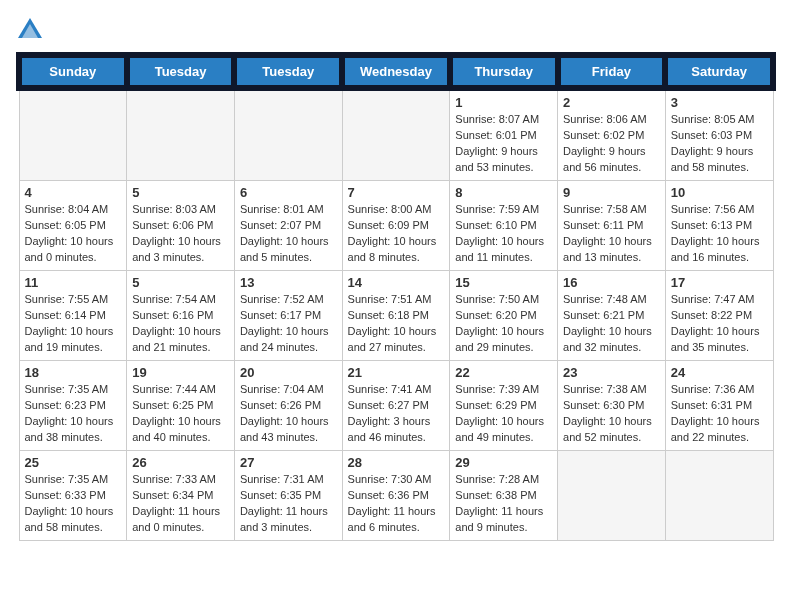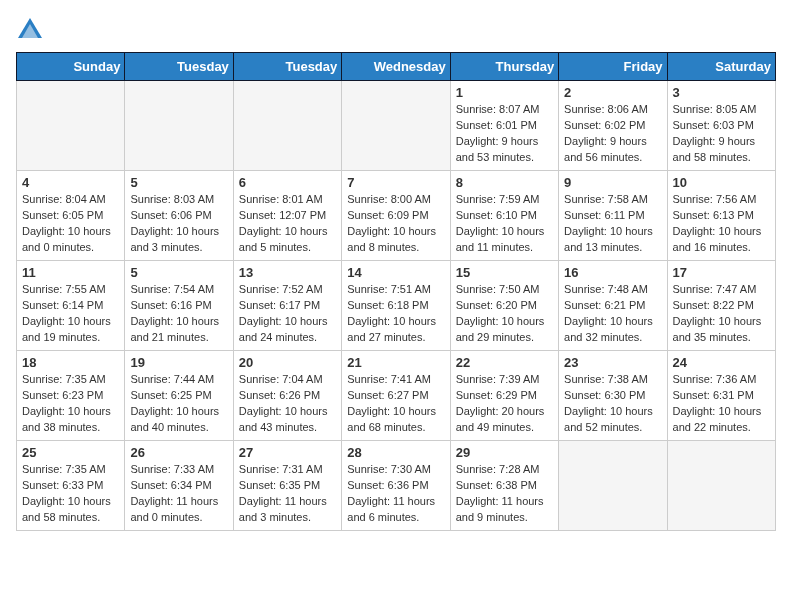--- a/index.html
+++ b/index.html
@@ -44,22 +44,22 @@
       width: 100%;
       border-collapse: collapse;
       table-layout: fixed;
     }
     th {
       background-color: #2a7fc4;
       color: #fff;
       padding: 6px 4px;
       font-size: 13px;
       font-weight: bold;
-      text-align: right;
-      border: 1px solid #0f172a;
+      text-align: center;
+      border: 6px solid #0f172a;
     }
     td {
       border: 1px solid #ccc;
       vertical-align: top;
       padding: 4px 5px;
       font-size: 11px;
       color: #333;
       height: 90px;
       background: #fff;
     }
@@ -152,21 +152,21 @@
           <div class="day-detail">
             <div>Sunrise: 8:03 AM</div>
             <div>Sunset: 6:06 PM</div>
             <div>Daylight: 10 hours and 3 minutes.</div>
           </div>
         </td>
         <td>
           <div class="day-num">6</div>
           <div class="day-detail">
             <div>Sunrise: 8:01 AM</div>
-            <div>Sunset: 12:07 PM</div>
+            <div>Sunset: 2:07 PM</div>
             <div>Daylight: 10 hours and 5 minutes.</div>
           </div>
         </td>
         <td>
           <div class="day-num">7</div>
           <div class="day-detail">
             <div>Sunrise: 8:00 AM</div>
             <div>Sunset: 6:09 PM</div>
             <div>Daylight: 10 hours and 8 minutes.</div>
           </div>
@@ -277,29 +277,29 @@
             <div>Sunrise: 7:04 AM</div>
             <div>Sunset: 6:26 PM</div>
             <div>Daylight: 10 hours and 43 minutes.</div>
           </div>
         </td>
         <td>
           <div class="day-num">21</div>
           <div class="day-detail">
             <div>Sunrise: 7:41 AM</div>
             <div>Sunset: 6:27 PM</div>
-            <div>Daylight: 10 hours and 68 minutes.</div>
+            <div>Daylight: 3 hours and 46 minutes.</div>
           </div>
         </td>
         <td>
           <div class="day-num">22</div>
           <div class="day-detail">
             <div>Sunrise: 7:39 AM</div>
             <div>Sunset: 6:29 PM</div>
-            <div>Daylight: 20 hours and 49 minutes.</div>
+            <div>Daylight: 10 hours and 49 minutes.</div>
           </div>
         </td>
         <td>
           <div class="day-num">23</div>
           <div class="day-detail">
             <div>Sunrise: 7:38 AM</div>
             <div>Sunset: 6:30 PM</div>
             <div>Daylight: 10 hours and 52 minutes.</div>
           </div>
         </td>

